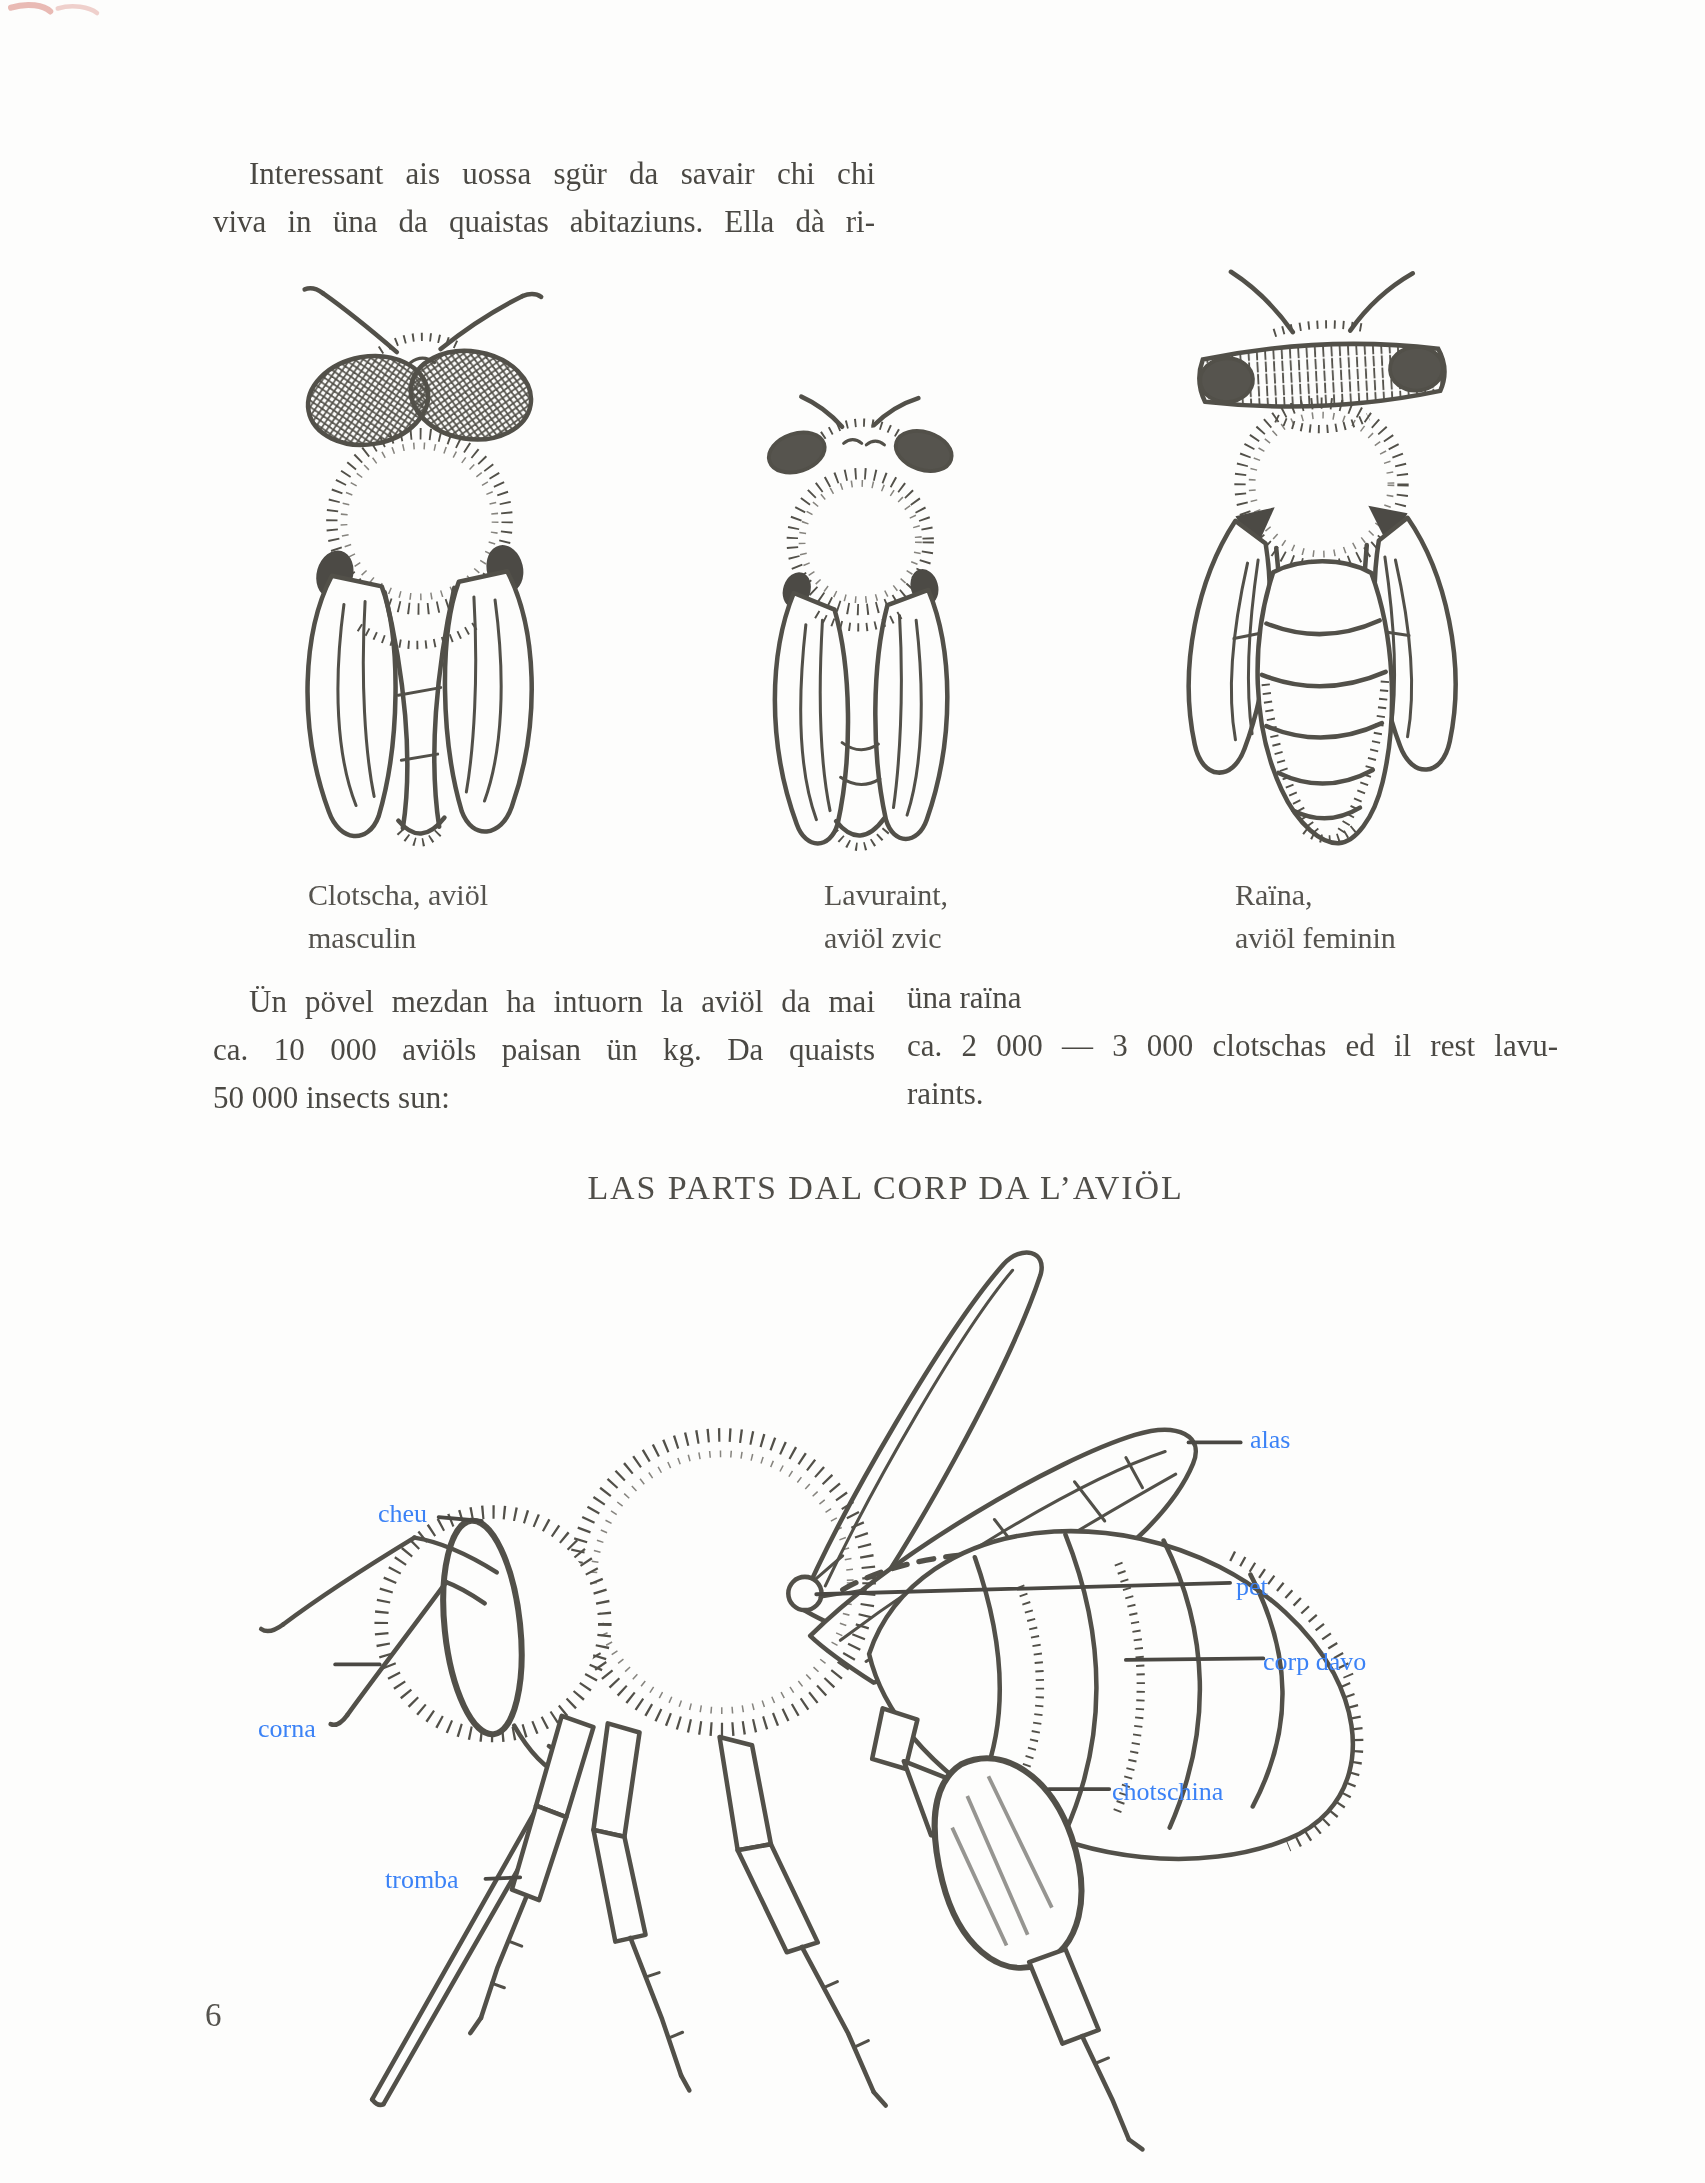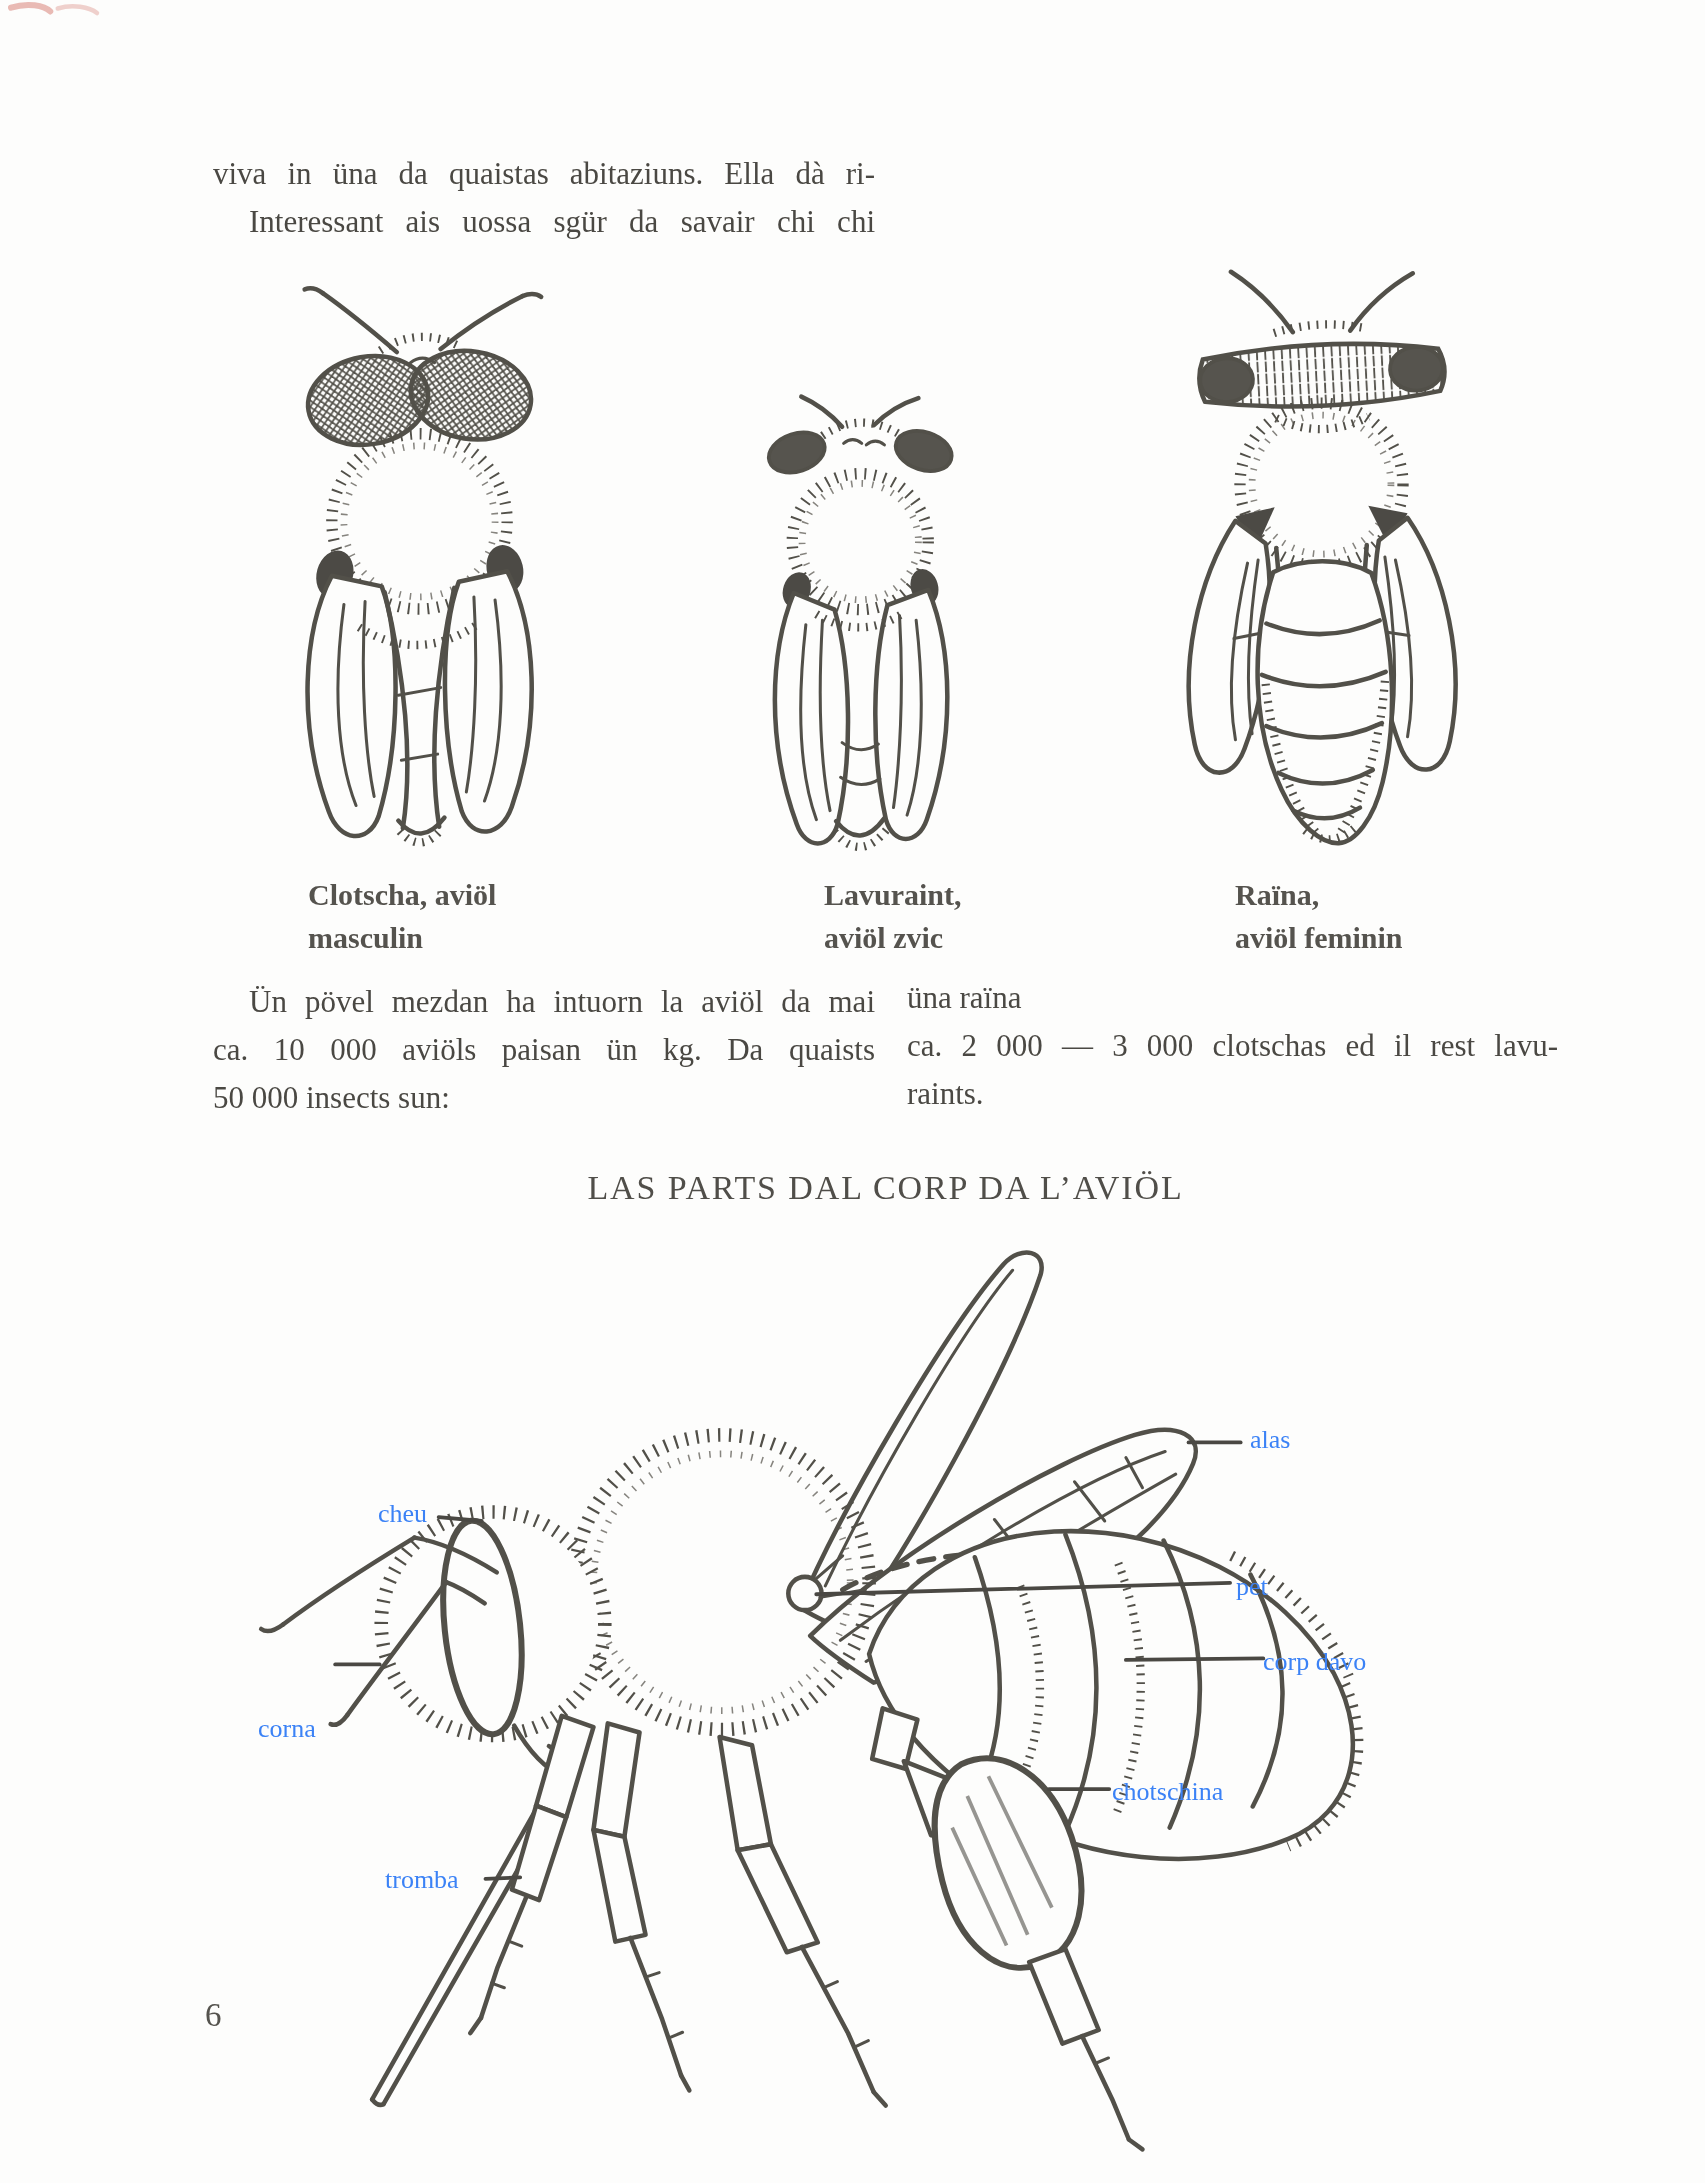--- a/index.html
+++ b/index.html
@@ -5,21 +5,21 @@
   html,body{margin:0;padding:0;background:#e8e8e6;}
   .page{
     position:relative; width:1706px; height:2183px;
     background:#fdfdfc; overflow:hidden;
     font-family:"Liberation Serif", serif; color:#4a4843;
   }
   .col{position:absolute;}
   .tl{font-size:31px; line-height:48px; color:#4a4843;}
   .just{text-align:justify; text-align-last:justify;}
   .indent{text-indent:36px;}
-  .caption{position:absolute; font-size:30px; line-height:43px; color:#55534e; white-space:nowrap;font-weight:bold;}
+  .caption{position:absolute; font-size:30px; line-height:43px; color:#55534e; white-space:nowrap;}
   .heading{
     position:absolute; left:213px; top:1169px; width:1345px;
     text-align:center; font-size:34px; letter-spacing:1.9px;
     color:#504e49; white-space:nowrap;
   }
   .pagenum{position:absolute; left:205px; top:1997px; font-size:33px; color:#55534e;}
   .fig{position:absolute;}
   .dlabel{position:absolute; font-size:26px; line-height:33px; color:#3b82f6; white-space:nowrap;}
 
   
@@ -56,22 +56,22 @@
       </pattern>
     </defs>
   </svg>
 
   <svg class="fig" style="left:4.5px;top:0" width="98" height="26" viewBox="0 0 130 34">
     <path d="M8 10 C30 3 52 7 60 15" fill="none" stroke="#d0695d" stroke-width="8" opacity="0.45" stroke-linecap="round"></path>
     <path d="M70 11 C90 5 112 9 122 17" fill="none" stroke="#d0695d" stroke-width="6" opacity="0.3" stroke-linecap="round"></path>
   </svg>
 
   <div class="col" style="left:213px; top:150px; width:662px">
+    <div class="tl just indent">Interessant ais uossa sgür da savair chi chi</div>
     <div class="tl just">viva in üna da quaistas abitaziuns. Ella dà ri-</div>
-    <div class="tl just indent">Interessant ais uossa sgür da savair chi chi</div>
   </div>
 
   <svg class="fig" style="left:291px;top:272px" width="257" height="597" viewBox="0 0 340 790">
     <g>
       <path class="ln" d="M140 106 C112 82 76 52 42 28"></path>
       <path class="ln" d="M42 28 C34 22 26 20 18 23"></path>
       <path class="ln" d="M198 102 C230 76 270 50 306 32"></path>
       <path class="ln" d="M306 32 C316 28 324 28 331 33"></path>
     </g>
     <g>

